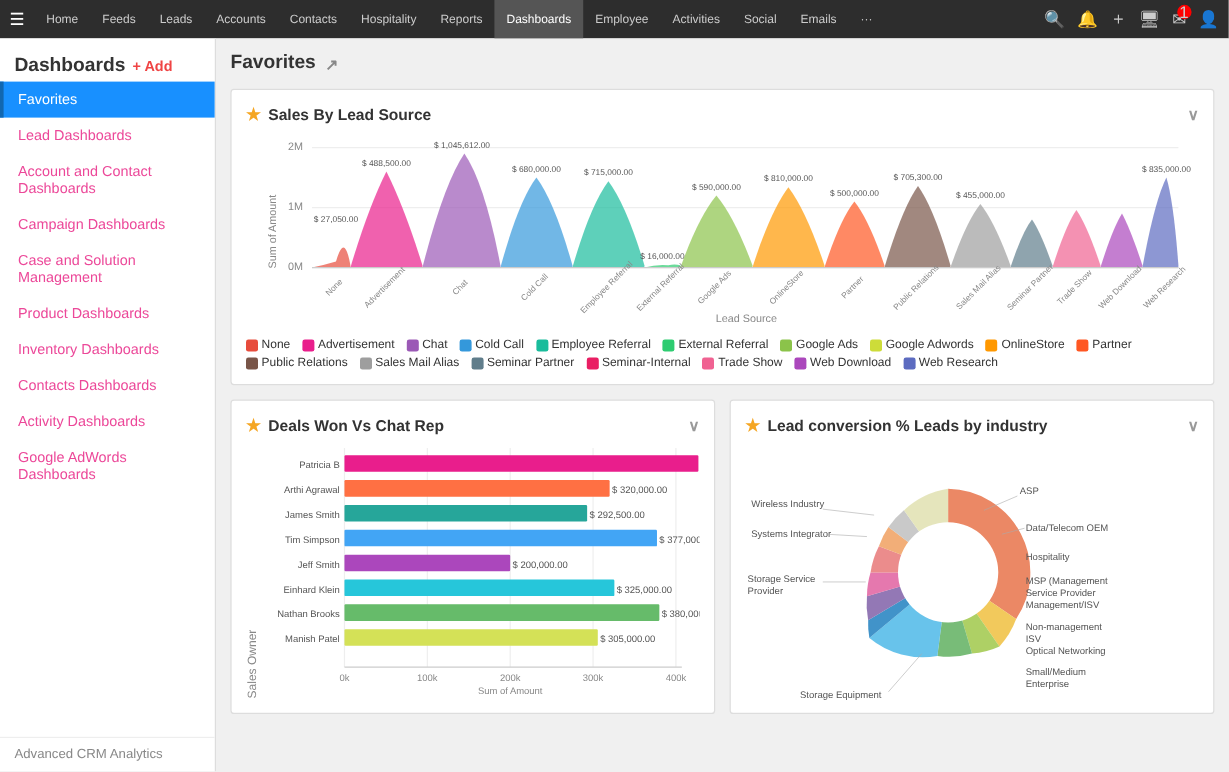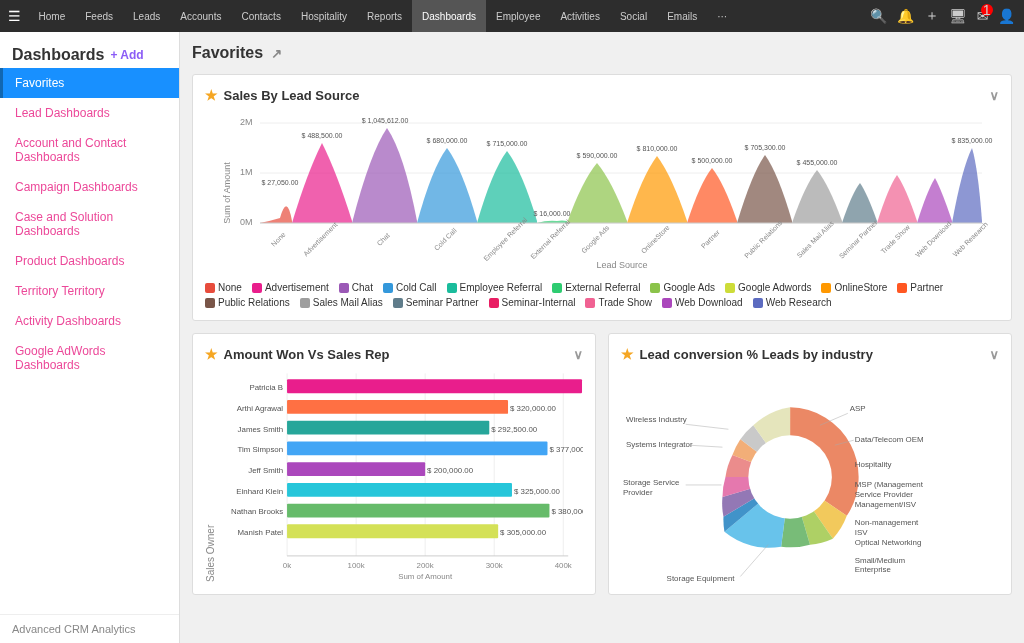--- a/index.html
+++ b/index.html
@@ -44,21 +44,21 @@
     }
     .sidebar-title {
       padding: 14px 12px 4px 12px;
       font-size: 16px;
       font-weight: bold;
       color: #333;
       display: flex;
       align-items: center;
       gap: 6px;
     }
-    .sidebar-add { color: #8b5cf6; font-size: 12px; cursor: pointer; }
+    .sidebar-add { color: #ef4444; font-size: 12px; cursor: pointer; }
     .sidebar-items { flex: 1; }
     .sidebar-item {
       padding: 8px 12px;
       cursor: pointer;
       font-size: 12px;
       color: #ec4899;
       border-left: 3px solid transparent;
     }
     .sidebar-item.active { background: #1890ff; color: #fff; border-left: 3px solid #1167b1; }
     .sidebar-footer {
@@ -153,23 +153,24 @@
   <div class="sidebar">
     <div class="sidebar-title">
       <span>Dashboards</span>
       <span class="sidebar-add">+ Add</span>
     </div>
     <div class="sidebar-items">
       <div class="sidebar-item active">Favorites</div>
       <div class="sidebar-item">Lead Dashboards</div>
       <div class="sidebar-item">Account and Contact Dashboards</div>
       <div class="sidebar-item">Campaign Dashboards</div>
-      <div class="sidebar-item">Case and Solution Dashboards</div>
+      <div class="sidebar-item">Case and Solution Management</div>
       <div class="sidebar-item">Product Dashboards</div>
-      <div class="sidebar-item">Territory Territory</div>
+      <div class="sidebar-item">Inventory Dashboards</div>
+      <div class="sidebar-item">Contacts Dashboards</div>
       <div class="sidebar-item">Activity Dashboards</div>
       <div class="sidebar-item">Google AdWords Dashboards</div>
     </div>
     <div class="sidebar-footer">Advanced CRM Analytics</div>
   </div>
 
   <div class="content">
 
     <div class="page-header">
       <span>Favorites</span>
@@ -330,21 +331,21 @@
             </div>
         </div>
       </div>
     </div>
 
     <div class="bottom-row">
 
       <div class="card">
         <div class="card-title">
           <span class="star">★</span>
-          <span>Amount Won Vs Sales Rep</span>
+          <span>Deals Won Vs Chat Rep</span>
           <span class="chevron">∨</span>
         </div>
         <div style="display:flex; height:210px;">
           <div style="writing-mode:vertical-rl;transform:rotate(180deg);font-size:10px;color:#888;display:flex;align-items:center;margin-right:2px;">Sales Owner</div>
           <div style="flex:1;position:relative;text-align:right;">
             <svg viewBox="0 0 370 210" width="100%" height="210">
 
               <line x1="70" y1="0" x2="70" y2="185" stroke="#eee" stroke-width="1"></line>
               <line x1="140" y1="0" x2="140" y2="185" stroke="#eee" stroke-width="1"></line>
               <line x1="210" y1="0" x2="210" y2="185" stroke="#eee" stroke-width="1"></line>

